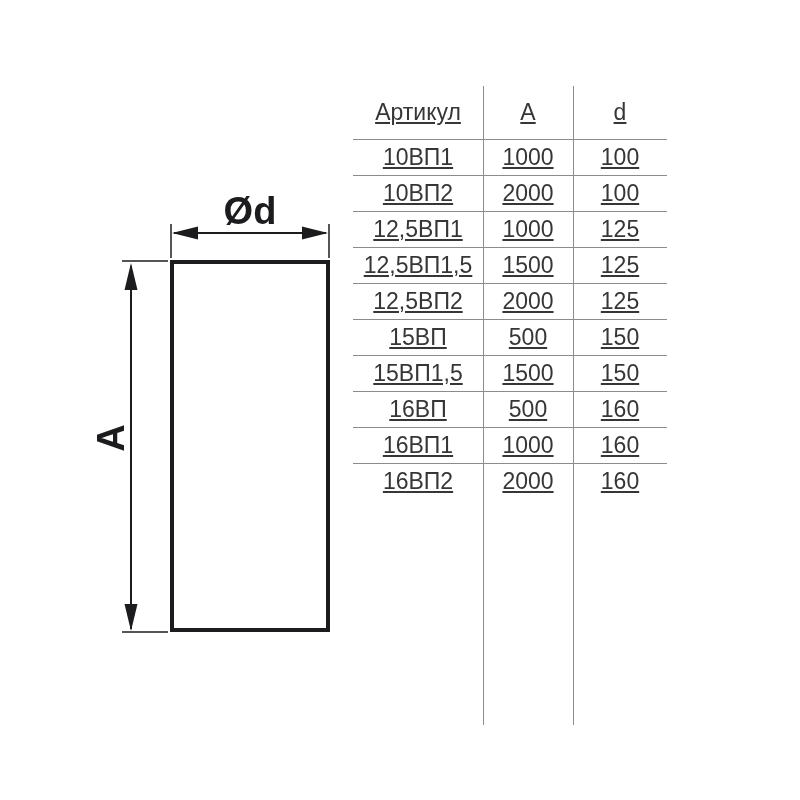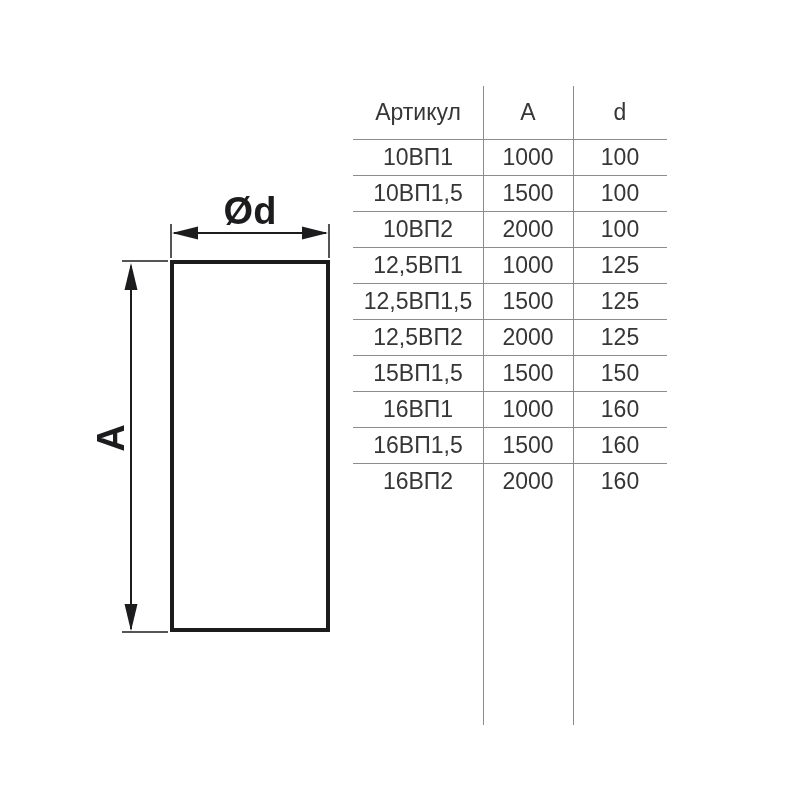--- a/index.html
+++ b/index.html
@@ -37,20 +37,21 @@
   .vline.v2 { left: 220px; }
   table.spec {
     border-collapse: collapse; table-layout: fixed;
     width: 314px; color: var(--text);
     font-size: 23px; font-weight: 400;
   }
   table.spec th, table.spec td {
     padding: 0; text-align: center; vertical-align: middle;
     font-weight: 400;
     border-bottom: 1px solid var(--grid);
+    text-decoration: underline;
   }
   table.spec thead th { height: 53px; }
   table.spec tbody td { height: 36px; }
   table.spec tbody tr:last-child td { border-bottom: none; }
 </style>
 </head>
 <body style="--line: #1c1c1e; --grid: #8c8c8c; --text: #363636;">
 
 <div class="canvas">
 
@@ -94,57 +95,57 @@
           <th>d</th>
         </tr>
       </thead>
       <tbody>
           <tr>
             <td>10ВП1</td>
             <td>1000</td>
             <td>100</td>
           </tr>
           <tr>
-            <td>10ВП1,5</td>
-            <td>1500</td>
-            <td>100</td>
-          </tr>
-          <tr>
             <td>10ВП2</td>
             <td>2000</td>
             <td>100</td>
           </tr>
           <tr>
             <td>12,5ВП1</td>
             <td>1000</td>
             <td>125</td>
           </tr>
           <tr>
             <td>12,5ВП1,5</td>
             <td>1500</td>
             <td>125</td>
           </tr>
           <tr>
             <td>12,5ВП2</td>
             <td>2000</td>
             <td>125</td>
           </tr>
           <tr>
+            <td>15ВП</td>
+            <td>500</td>
+            <td>150</td>
+          </tr>
+          <tr>
             <td>15ВП1,5</td>
             <td>1500</td>
             <td>150</td>
           </tr>
           <tr>
-            <td>16ВП1</td>
-            <td>1000</td>
+            <td>16ВП</td>
+            <td>500</td>
             <td>160</td>
           </tr>
           <tr>
-            <td>16ВП1,5</td>
-            <td>1500</td>
+            <td>16ВП1</td>
+            <td>1000</td>
             <td>160</td>
           </tr>
           <tr>
             <td>16ВП2</td>
             <td>2000</td>
             <td>160</td>
           </tr>
         </tbody>
     </table>
   </div>

